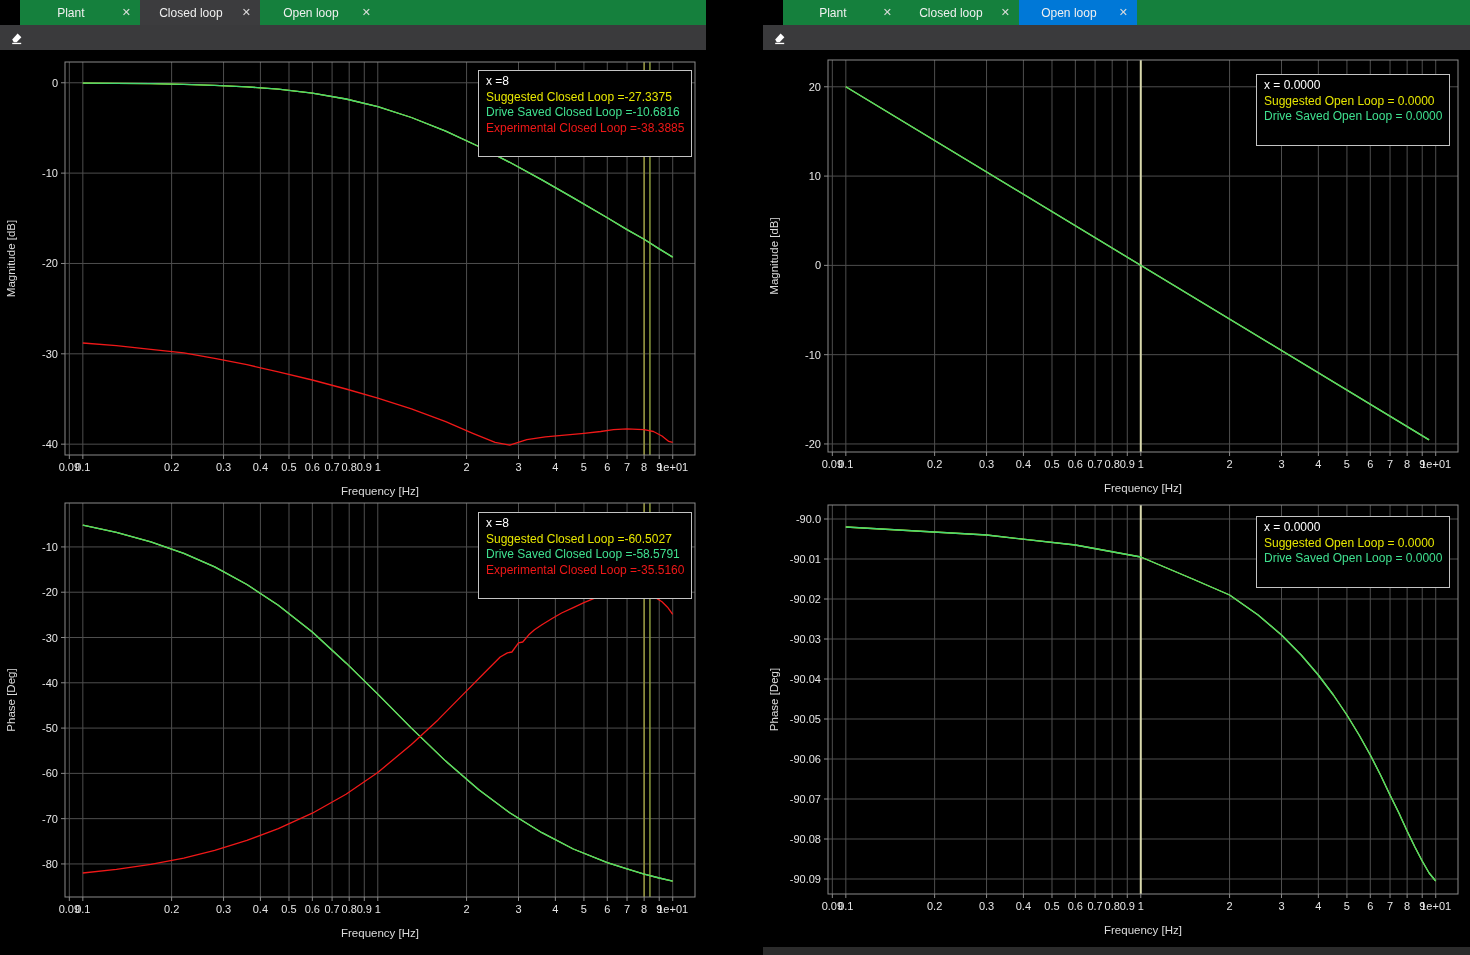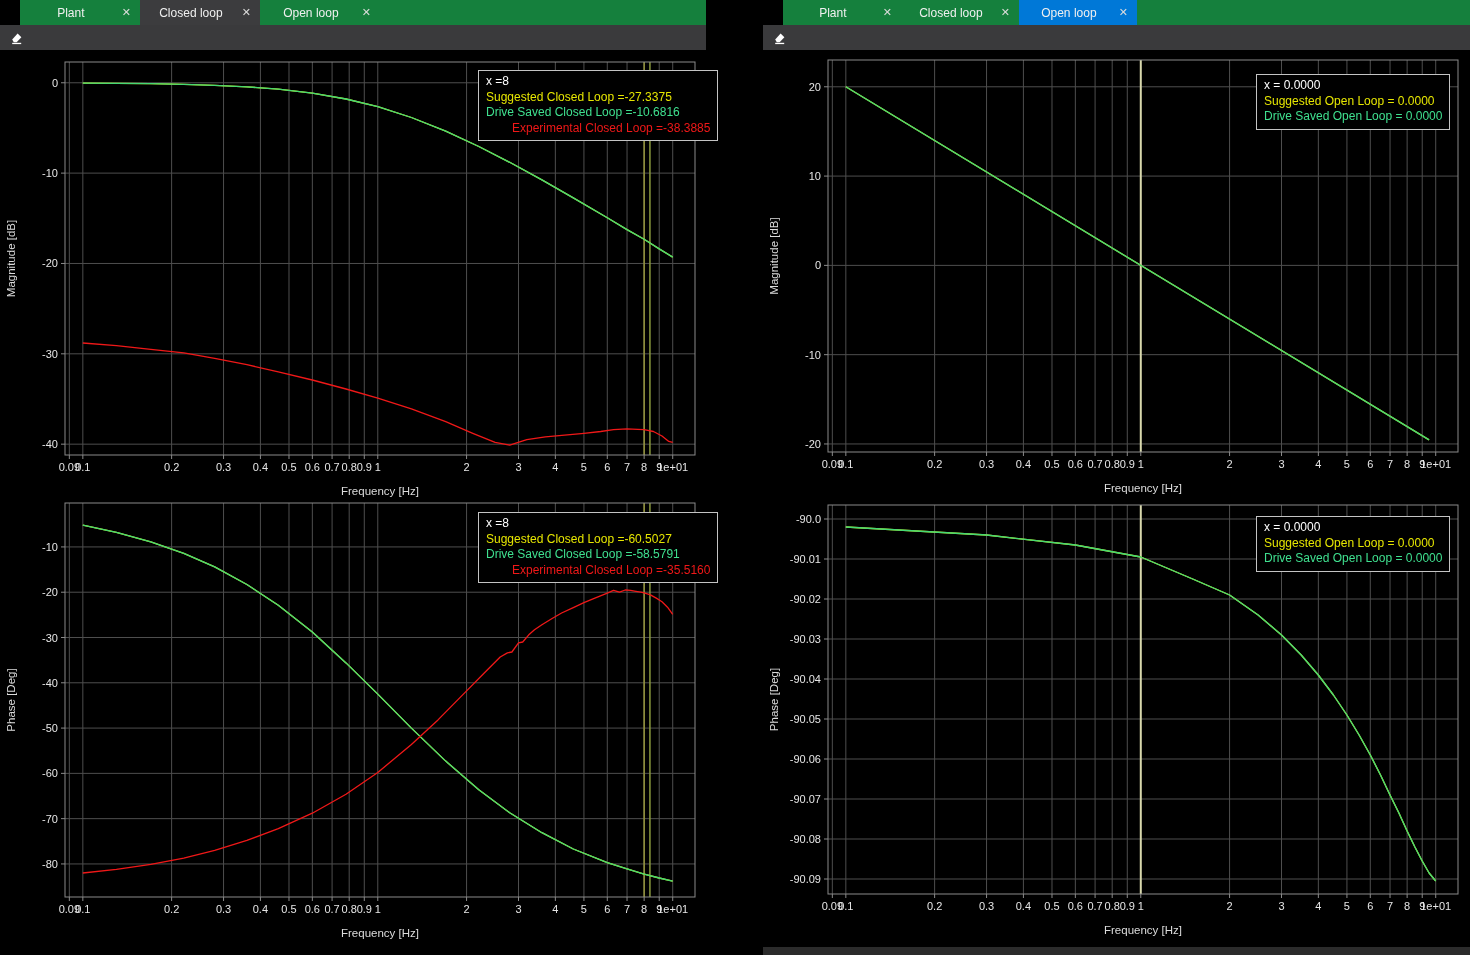--- a/index.html
+++ b/index.html
@@ -12,26 +12,26 @@
   #right-panel .tab{width:118px;}
   .tab .tab-label{flex:1;text-align:center;}
   .tab .tab-close{padding:0 9px 0 0;font-size:11px;color:#dcdcdc;}
   .tab.active-dark{background:#3c3c3e;}
   .tab.active-blue{background:var(--accent-blue,#0078d7);}
   .toolbar{position:absolute;top:25px;left:0;right:0;height:25px;background:#3a3a3c;
     display:flex;align-items:center;padding-left:9px;box-sizing:border-box;}
   .chart-svg{position:absolute;top:50px;left:0;}
   svg text.tick{fill:#e6e6e6;font-size:11px;font-family:"Liberation Sans",sans-serif;}
   svg text.axlabel{fill:#dcdcdc;font-size:11.5px;font-family:"Liberation Sans",sans-serif;}
-  .tooltip{position:absolute;background:#000;border:1px solid #c4c4c4;padding:3px 7px 4px 7px;
+  .tooltip{position:absolute;background:#000;border:1px solid #c4c4c4;padding:3px 7px 20px 7px;
     font-size:12px;line-height:15.5px;white-space:nowrap;z-index:5;}
   .tt-x{color:#ffffff;}
   .tt-yellow{color:var(--suggested-yellow,#e6e600);}
   .tt-green{color:var(--drive-green,#3fe08f);}
-  .tt-red{color:var(--experimental-red,#f01818);margin-left:26px;}
+  .tt-red{color:var(--experimental-red,#f01818);}
   .statusbar{position:absolute;left:0;right:0;top:947px;height:8px;background:#2b2b2b;}
 </style>
 </head>
 <body>
 
 <div class="panel" id="left-panel">
   <div class="tabbar">
     <div class="tab">
       <span class="tab-label">Plant</span>
       <span class="tab-close">✕</span>

